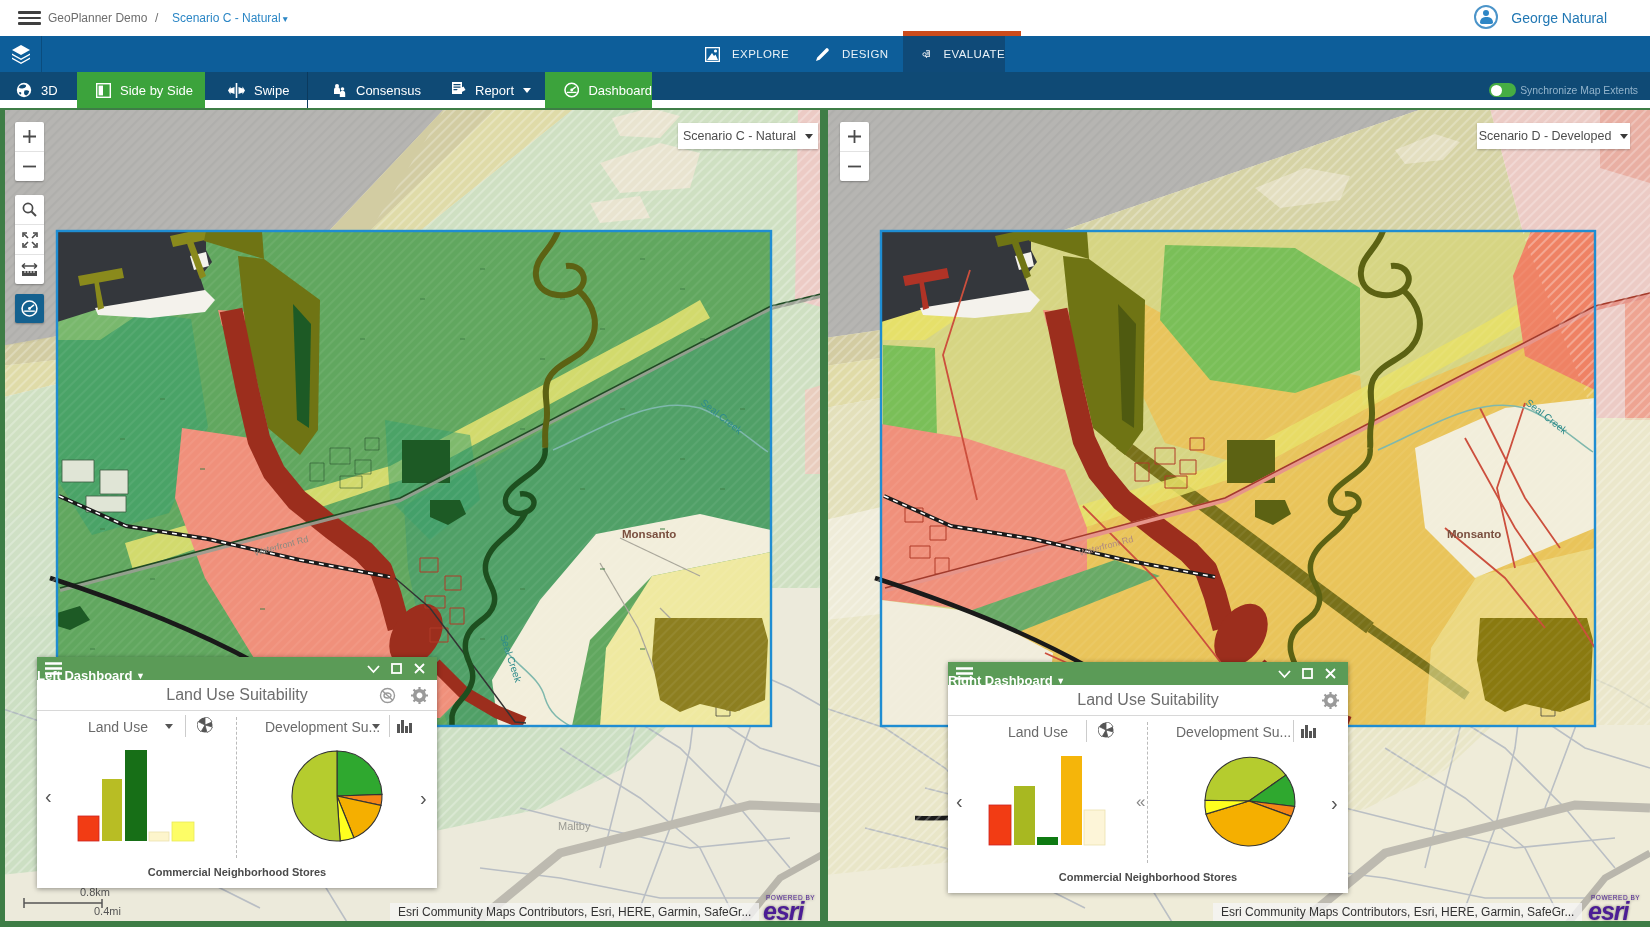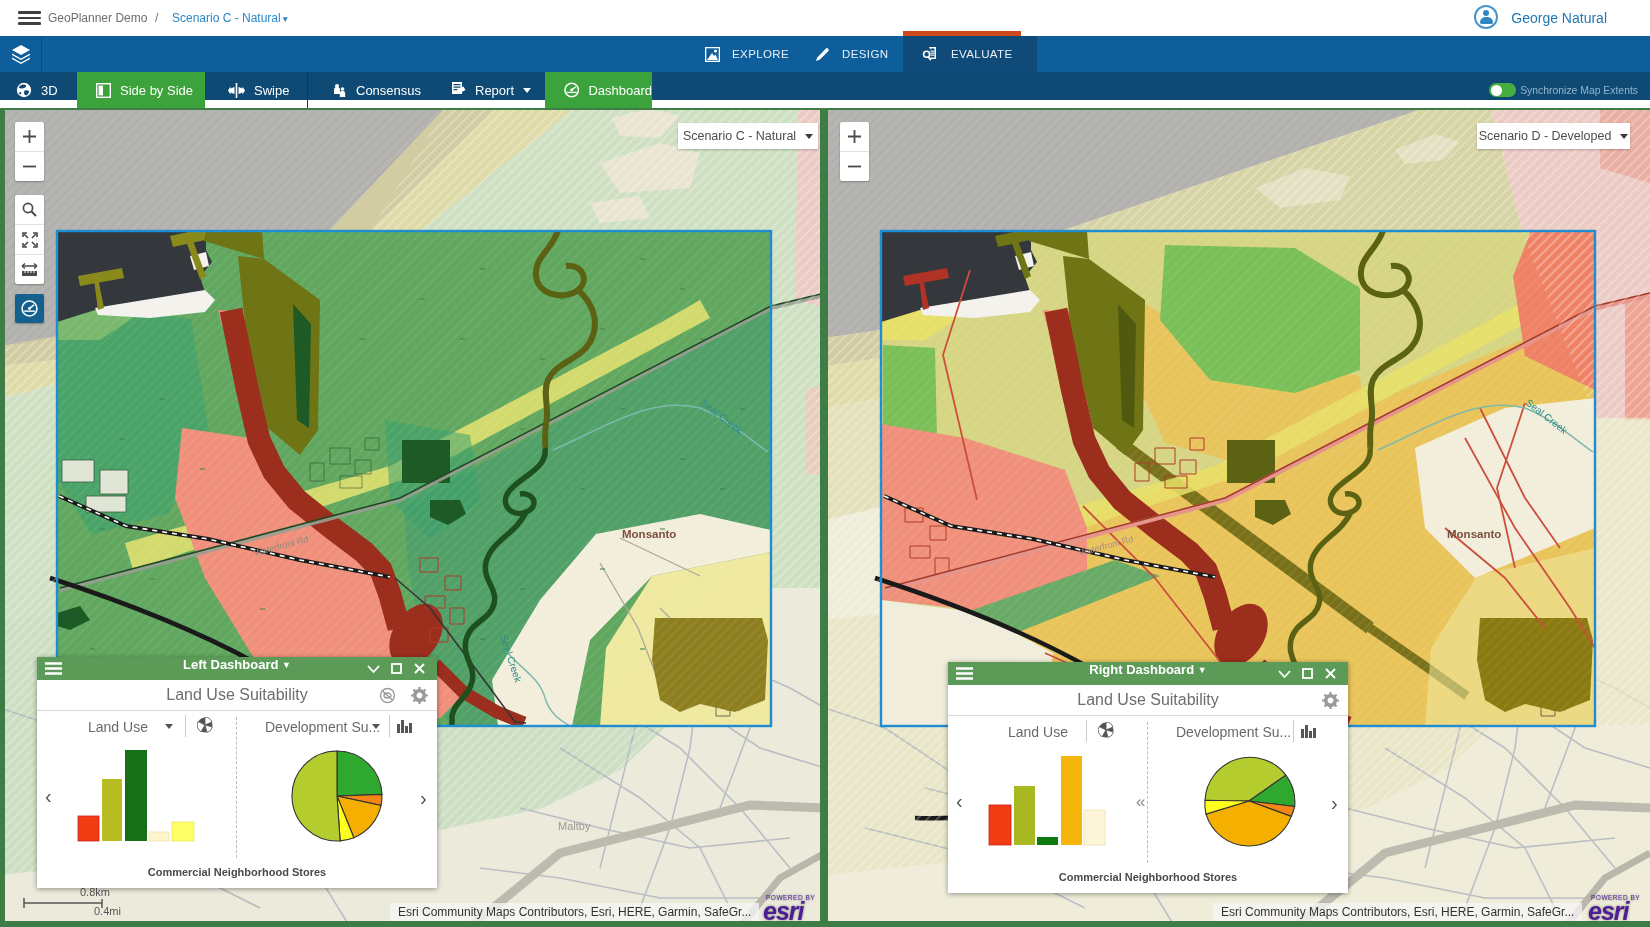--- a/index.html
+++ b/index.html
@@ -39,21 +39,21 @@
 .zbox .zb{height:29px;position:relative}
 .zbox .div{height:1px;background:#e2e2e2}
 .ddown{position:absolute;height:26px;white-space:nowrap;background:#fff;box-shadow:0 1px 2px rgba(0,0,0,.25);font-size:13px;color:#4d4d4d;display:flex;align-items:center;justify-content:center}
 .ddown .car{width:0;height:0;border-left:4.5px solid transparent;border-right:4.5px solid transparent;border-top:5px solid #3a3a3a;margin-left:9px}
 .attr{position:absolute;top:795px;height:18px;background:rgba(245,245,245,.78);color:#323232;font-size:12px;padding:1.5px 8px;white-space:nowrap}
 .esri{position:absolute;color:#4c1d95;font-style:italic;font-weight:bold;font-size:25px;text-shadow:0 0 3px rgba(0,0,0,.45);letter-spacing:-1px}
 .esri span{display:block;font-style:normal;font-weight:normal;font-size:6.5px;letter-spacing:.5px;margin-bottom:-4px;margin-left:3px}
 
 .dash{position:absolute;width:400px;background:#fff;box-shadow:0 1px 5px rgba(0,0,0,.4);font-family:"Liberation Sans",sans-serif}
 .dhead{height:23px;background:#5b9b57;position:relative;color:#fff}
-.dhead .ttl{position:absolute;left:0;right:0;top:0;text-align:center;font-size:13px;font-weight:bold}
+.dhead .ttl{position:absolute;left:0;right:0;top:11px;font-size:13px;font-weight:bold}
 .dsub{height:31px;border-bottom:1px solid #d8d8d8;position:relative;color:#6d6d6d}
 .dsub .t{position:absolute;left:0;right:0;top:6px;text-align:center;font-size:16px}
 .dbody{position:relative;height:155px}
 .dfoot{text-align:center;font-size:11px;font-weight:bold;color:#4a4a4a;height:22px}
 .clab{position:absolute;top:8px;font-size:14px;color:#6a6a6a}
 .ccar{position:absolute;top:13px;width:0;height:0;border-left:4.5px solid transparent;border-right:4.5px solid transparent;border-top:5px solid #555}
 .cvline{position:absolute;top:4px;width:1px;height:22px;background:#ccc}
 .dashv{position:absolute;top:6px;bottom:8px;width:0;border-left:1px dashed #bbb}
 .sarr{position:absolute;font-size:20px;color:#555}
 </style></head>
@@ -86,21 +86,21 @@
           </g>
         </svg></div>
     <div class="tab" style="left:705px"><svg width="15" height="15" viewBox="0 0 15 15">
           <rect x="0.5" y="0.5" width="14" height="14" fill="none" stroke="#fff" stroke-width="1.6"></rect>
           <path d="M2 13 L7 6 L9 9 L10.5 7.5 L13 13 Z" fill="#fff"></path>
           <circle cx="10.5" cy="4" r="1.6" fill="#fff"></circle>
         </svg>EXPLORE</div>
     <div class="tab" style="left:815px"><svg width="15" height="15" viewBox="0 0 15 15">
           <path d="M1 14 L2.2 10.5 L11 1.5 Q12 0.6 13.2 1.8 Q14.4 3 13.5 4 L4.6 12.8 Z" fill="#fff"></path>
         </svg>DESIGN</div>
-    <div class="tab" id="tab-eval" style="left:903px;width:134px;padding-left:19px"><svg width="17" height="17" viewBox="0 0 17 17">
+    <div class="tab" id="tab-eval" style="left:903px;width:102px;padding-left:19px"><svg width="17" height="17" viewBox="0 0 17 17">
           <g fill="#fff">
             <path d="M7 1 h7 v12 h-7 v-1.5 h5.5 v-9 H8.5 V4 Z"></path>
             <rect x="8.5" y="4.6" width="4" height="1.1"></rect>
             <rect x="8.5" y="6.6" width="4" height="1.1"></rect>
             <rect x="8.5" y="8.6" width="4" height="1.1"></rect>
             <circle cx="4.6" cy="8.2" r="3.0" fill="none" stroke="#fff" stroke-width="1.6"></circle>
             <rect x="6.2" y="10.4" width="1.6" height="4.6" transform="rotate(-38 7 12)"></rect>
           </g>
         </svg>EVALUATE</div>
     <div id="evalline"></div>

